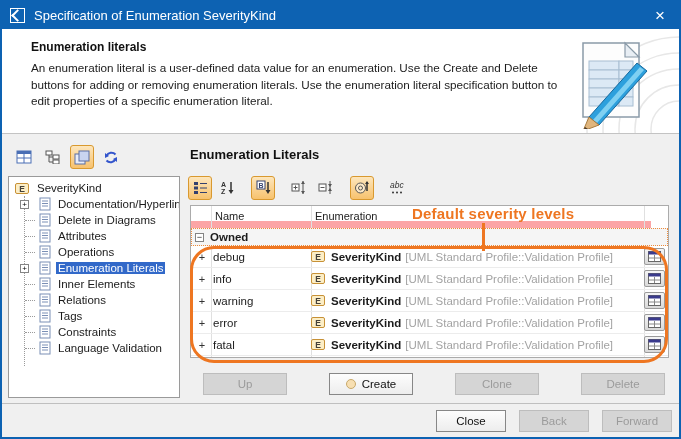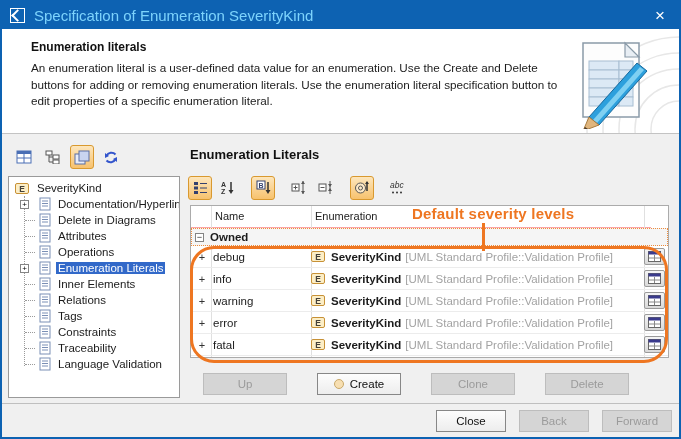--- a/index.html
+++ b/index.html
@@ -3,21 +3,21 @@
 <meta charset="utf-8">
 <style>
   * { margin:0; padding:0; box-sizing:border-box; }
   body { font-family:"Liberation Sans","DejaVu Sans",sans-serif; background:#fff; }
   .window { position:relative; width:681px; height:439px; border:2px solid #0d62b2; background:#f0f0f0; overflow:hidden; }
 
   
   .titlebar { position:absolute; left:0; top:0; width:677px; height:27px; background:#0d62b2; display:flex; align-items:center; padding:0 8px; }
   .titlebar .app-icon { width:15px; height:15px; border:1.5px solid #fff; background:#0d62b2; margin-right:9px; position:relative; flex:0 0 auto; }
   .titlebar .app-icon::before { content:""; position:absolute; left:2px; top:2px; width:7px; height:7px; border-left:2px solid #fff; border-bottom:2px solid #fff; transform:rotate(45deg); }
-  .titlebar .title { color:#7dd3fc; font-size:15px; flex:1 1 auto; }
+  .titlebar .title { color:#ffffff; font-size:13px; flex:1 1 auto; }
   .titlebar .close { color:#fff; font-size:17px; line-height:17px; width:22px; text-align:center; cursor:default; }
 
   
   .header { position:absolute; left:0; top:27px; width:677px; height:105px; background:#fff; border-bottom:1px solid #c3c3c3; overflow:hidden; }
   .header .h-title { position:absolute; left:29px; top:11px; font-size:12px; font-weight:bold; color:#111; }
   .header .h-desc { position:absolute; left:29px; top:31px; width:532px; font-size:11.7px; line-height:16.5px; color:#1c1c1c; }
   .header .arcs { position:absolute; right:0; top:0; }
   .doc-art { position:absolute; right:22px; top:8px; }
 
   
@@ -37,21 +37,21 @@
   .doc-ico { margin-right:5px; flex:0 0 auto; }
 
   
   .panel-title { position:absolute; left:188px; top:145px; font-size:13px; font-weight:bold; color:#111; }
   .right-toolbar { position:absolute; left:186px; top:172px; height:27px; display:flex; align-items:center; }
   .right-toolbar .tool-btn { margin-right:3px; }
   .right-toolbar .gap { width:9px; }
 
   
   .lit-table { position:absolute; left:188px; top:203px; width:479px; height:153px; background:#fff; border:1px solid #ababab; }
-  .t-header { position:absolute; left:0; top:0; width:460px; height:22px; border-bottom:1px solid #fca5a5;padding-left:16px; }
+  .t-header { position:absolute; left:0; top:0; width:460px; height:22px; border-bottom:7px solid #fca5a5;padding-left:16px; }
   .t-header .hname { position:absolute; left:24px; top:4px; font-size:11px; color:#222; }
   .t-header .henum { position:absolute; left:124px; top:4px; font-size:11px; color:#222; }
   .col-line { position:absolute; top:0; bottom:0; border-left:1px solid #e0e0e0; }
   .group-row { position:absolute; left:0; top:22px; width:477px; height:18px; background:#f5f5f5; border:1px dotted #ee8c3c; display:flex; align-items:center; font-size:11.5px; font-weight:bold; color:#1b1b1b; }
   .group-row .minus-box { width:9px; height:9px; border:1px solid #848484; background:#fff; font-size:9px; line-height:7px; text-align:center; font-weight:normal; margin:0 6px 0 3px; }
   .data-row { position:absolute; left:0; width:477px; height:22px; border-bottom:1px solid #ececec; display:flex; align-items:center; font-size:11.5px; }
   .data-row .plus { width:22px; text-align:center; color:#333; font-size:11px; flex:0 0 auto; }
   .data-row .rname { width:98px; color:#1b1b1b; flex:0 0 auto; }
   .data-row .enum-cell { flex:1 1 auto; display:flex; align-items:center; overflow:hidden; white-space:nowrap; }
   .data-row .tname { font-weight:bold; color:#1b1b1b; margin-right:4px; }
@@ -59,21 +59,21 @@
   .spec-btn { width:21px; height:17px; margin:0 3px 0 4px; flex:0 0 auto; border:1px solid #9a9a9a; border-radius:2px; background:linear-gradient(#f5f5f5,#d9d9d9); display:flex; align-items:center; justify-content:center; }
 
   
   .ann-text { position:absolute; left:410px; top:203px; font-size:15px; font-weight:bold; color:#ee7621; letter-spacing:.2px; }
   .ann-vline { position:absolute; left:480px; top:221px; width:3px; height:28px; background:#ee7621; }
   .ann-oval { position:absolute; left:188px; top:244px; width:478px; height:117px; border:3px solid #ee7621; border-radius:24px; pointer-events:none; }
 
   
   .btn { height:22px; font-size:11.5px; display:flex; align-items:center; justify-content:center; border:1px solid #878787; background:linear-gradient(#fdfdfd,#ededed); color:#111; }
   .btn.disabled { background:#d5d5d5; color:#9b9b9b; border-color:#bdbdbd; }
-  .action-bar { position:absolute; left:201px; top:371px; width:426px; display:flex; justify-content:space-between; }
+  .action-bar { position:absolute; left:201px; top:371px; width:462px; display:flex; justify-content:space-between; }
   .action-bar .btn { width:84px; }
   .create-dot { width:10px; height:10px; border-radius:50%; background:#f7dfb2; border:1px solid #c9a96a; margin-right:6px; }
 
   
   .footer { position:absolute; left:0; top:401px; width:677px; height:34px; background:#f0f0f0; border-top:1px solid #bfbfbf; display:flex; align-items:center; justify-content:flex-end; padding-right:7px; gap:13px; }
   .footer .btn { width:70px; }
 </style>
 </head>
 <body>
 
@@ -251,30 +251,20 @@
       <span class="label">Constraints</span>
     </div>
     <div class="tree-row child">
       <span class="stub"></span>
       <svg class="doc-ico" width="12" height="14">
           <rect x="1" y="1" width="10" height="12" fill="#fff" stroke="#7a8fb5"></rect>
           <line x1="3" y1="4" x2="9" y2="4" stroke="#7a8fb5"></line>
           <line x1="3" y1="6.5" x2="9" y2="6.5" stroke="#7a8fb5"></line>
           <line x1="3" y1="9" x2="9" y2="9" stroke="#7a8fb5"></line>
         </svg>
-      <span class="label">Traceability</span>
-    </div>
-    <div class="tree-row child">
-      <span class="stub"></span>
-      <svg class="doc-ico" width="12" height="14">
-          <rect x="1" y="1" width="10" height="12" fill="#fff" stroke="#7a8fb5"></rect>
-          <line x1="3" y1="4" x2="9" y2="4" stroke="#7a8fb5"></line>
-          <line x1="3" y1="6.5" x2="9" y2="6.5" stroke="#7a8fb5"></line>
-          <line x1="3" y1="9" x2="9" y2="9" stroke="#7a8fb5"></line>
-        </svg>
       <span class="label">Language Validation</span>
     </div>
   </div>
 
   <div class="panel-title">Enumeration Literals</div>
 
   <div class="right-toolbar">
     <div class="tool-btn selected">
       <svg width="15" height="14">
           <g fill="#33406e">

